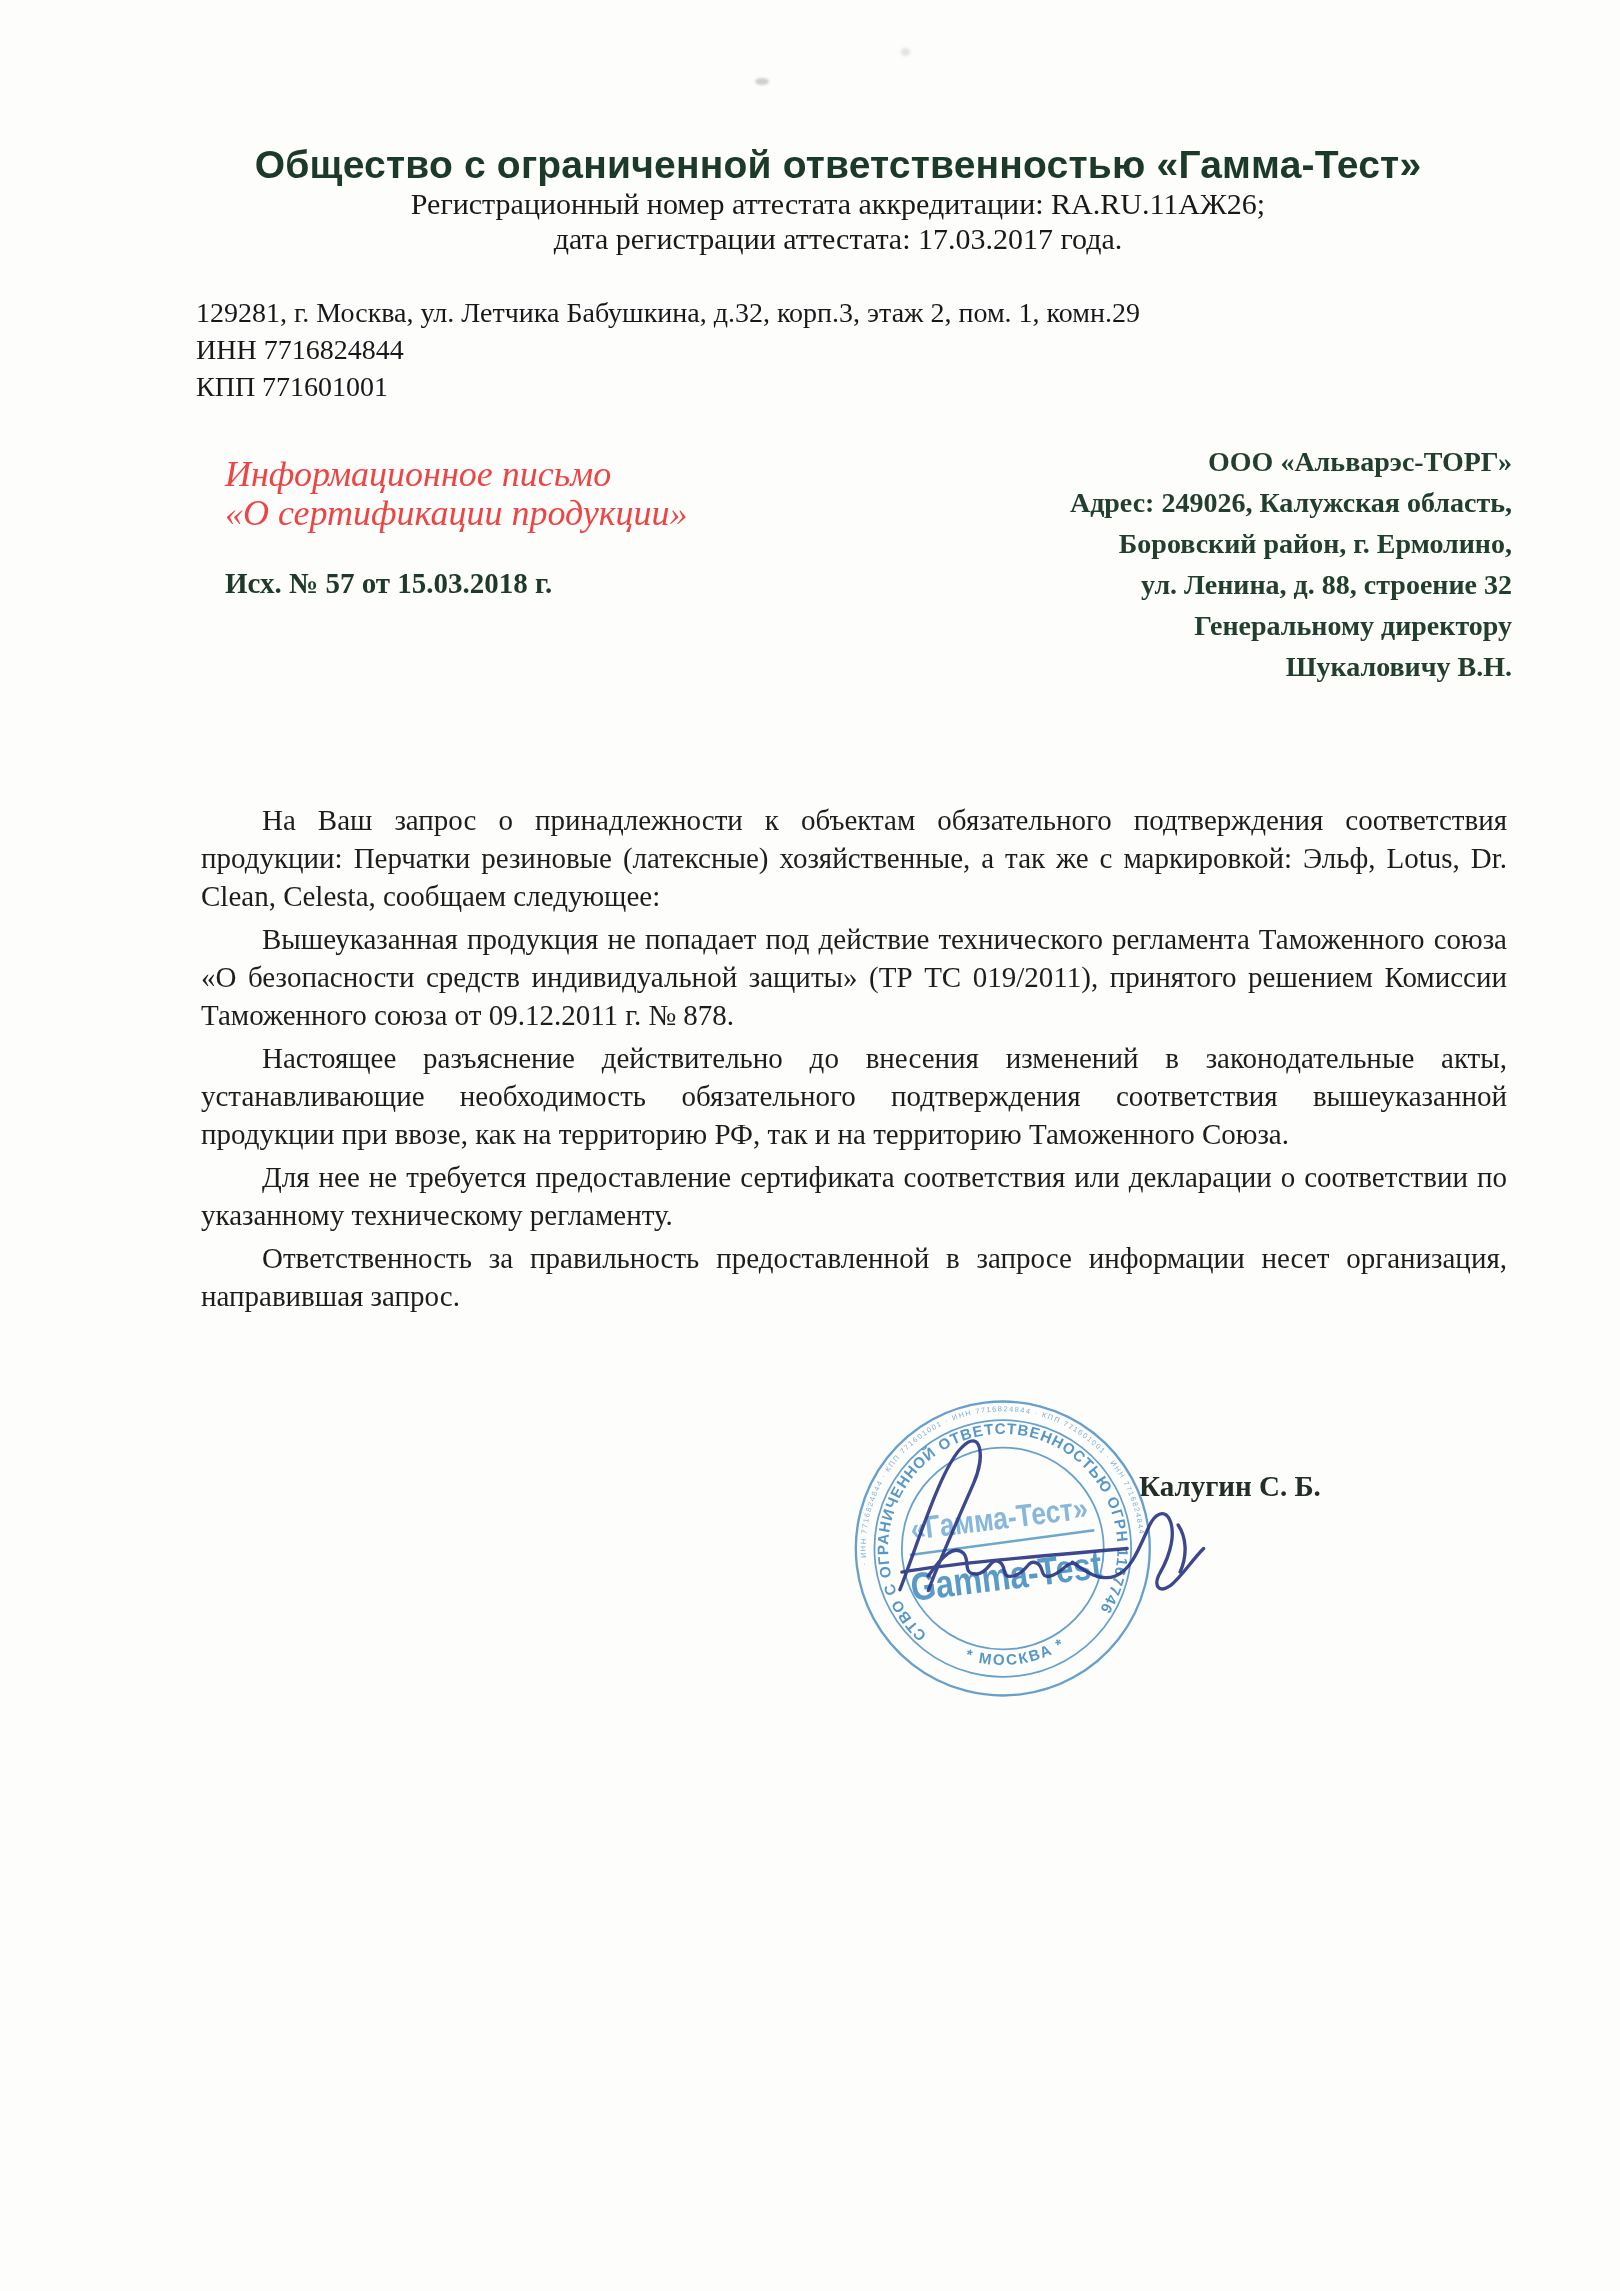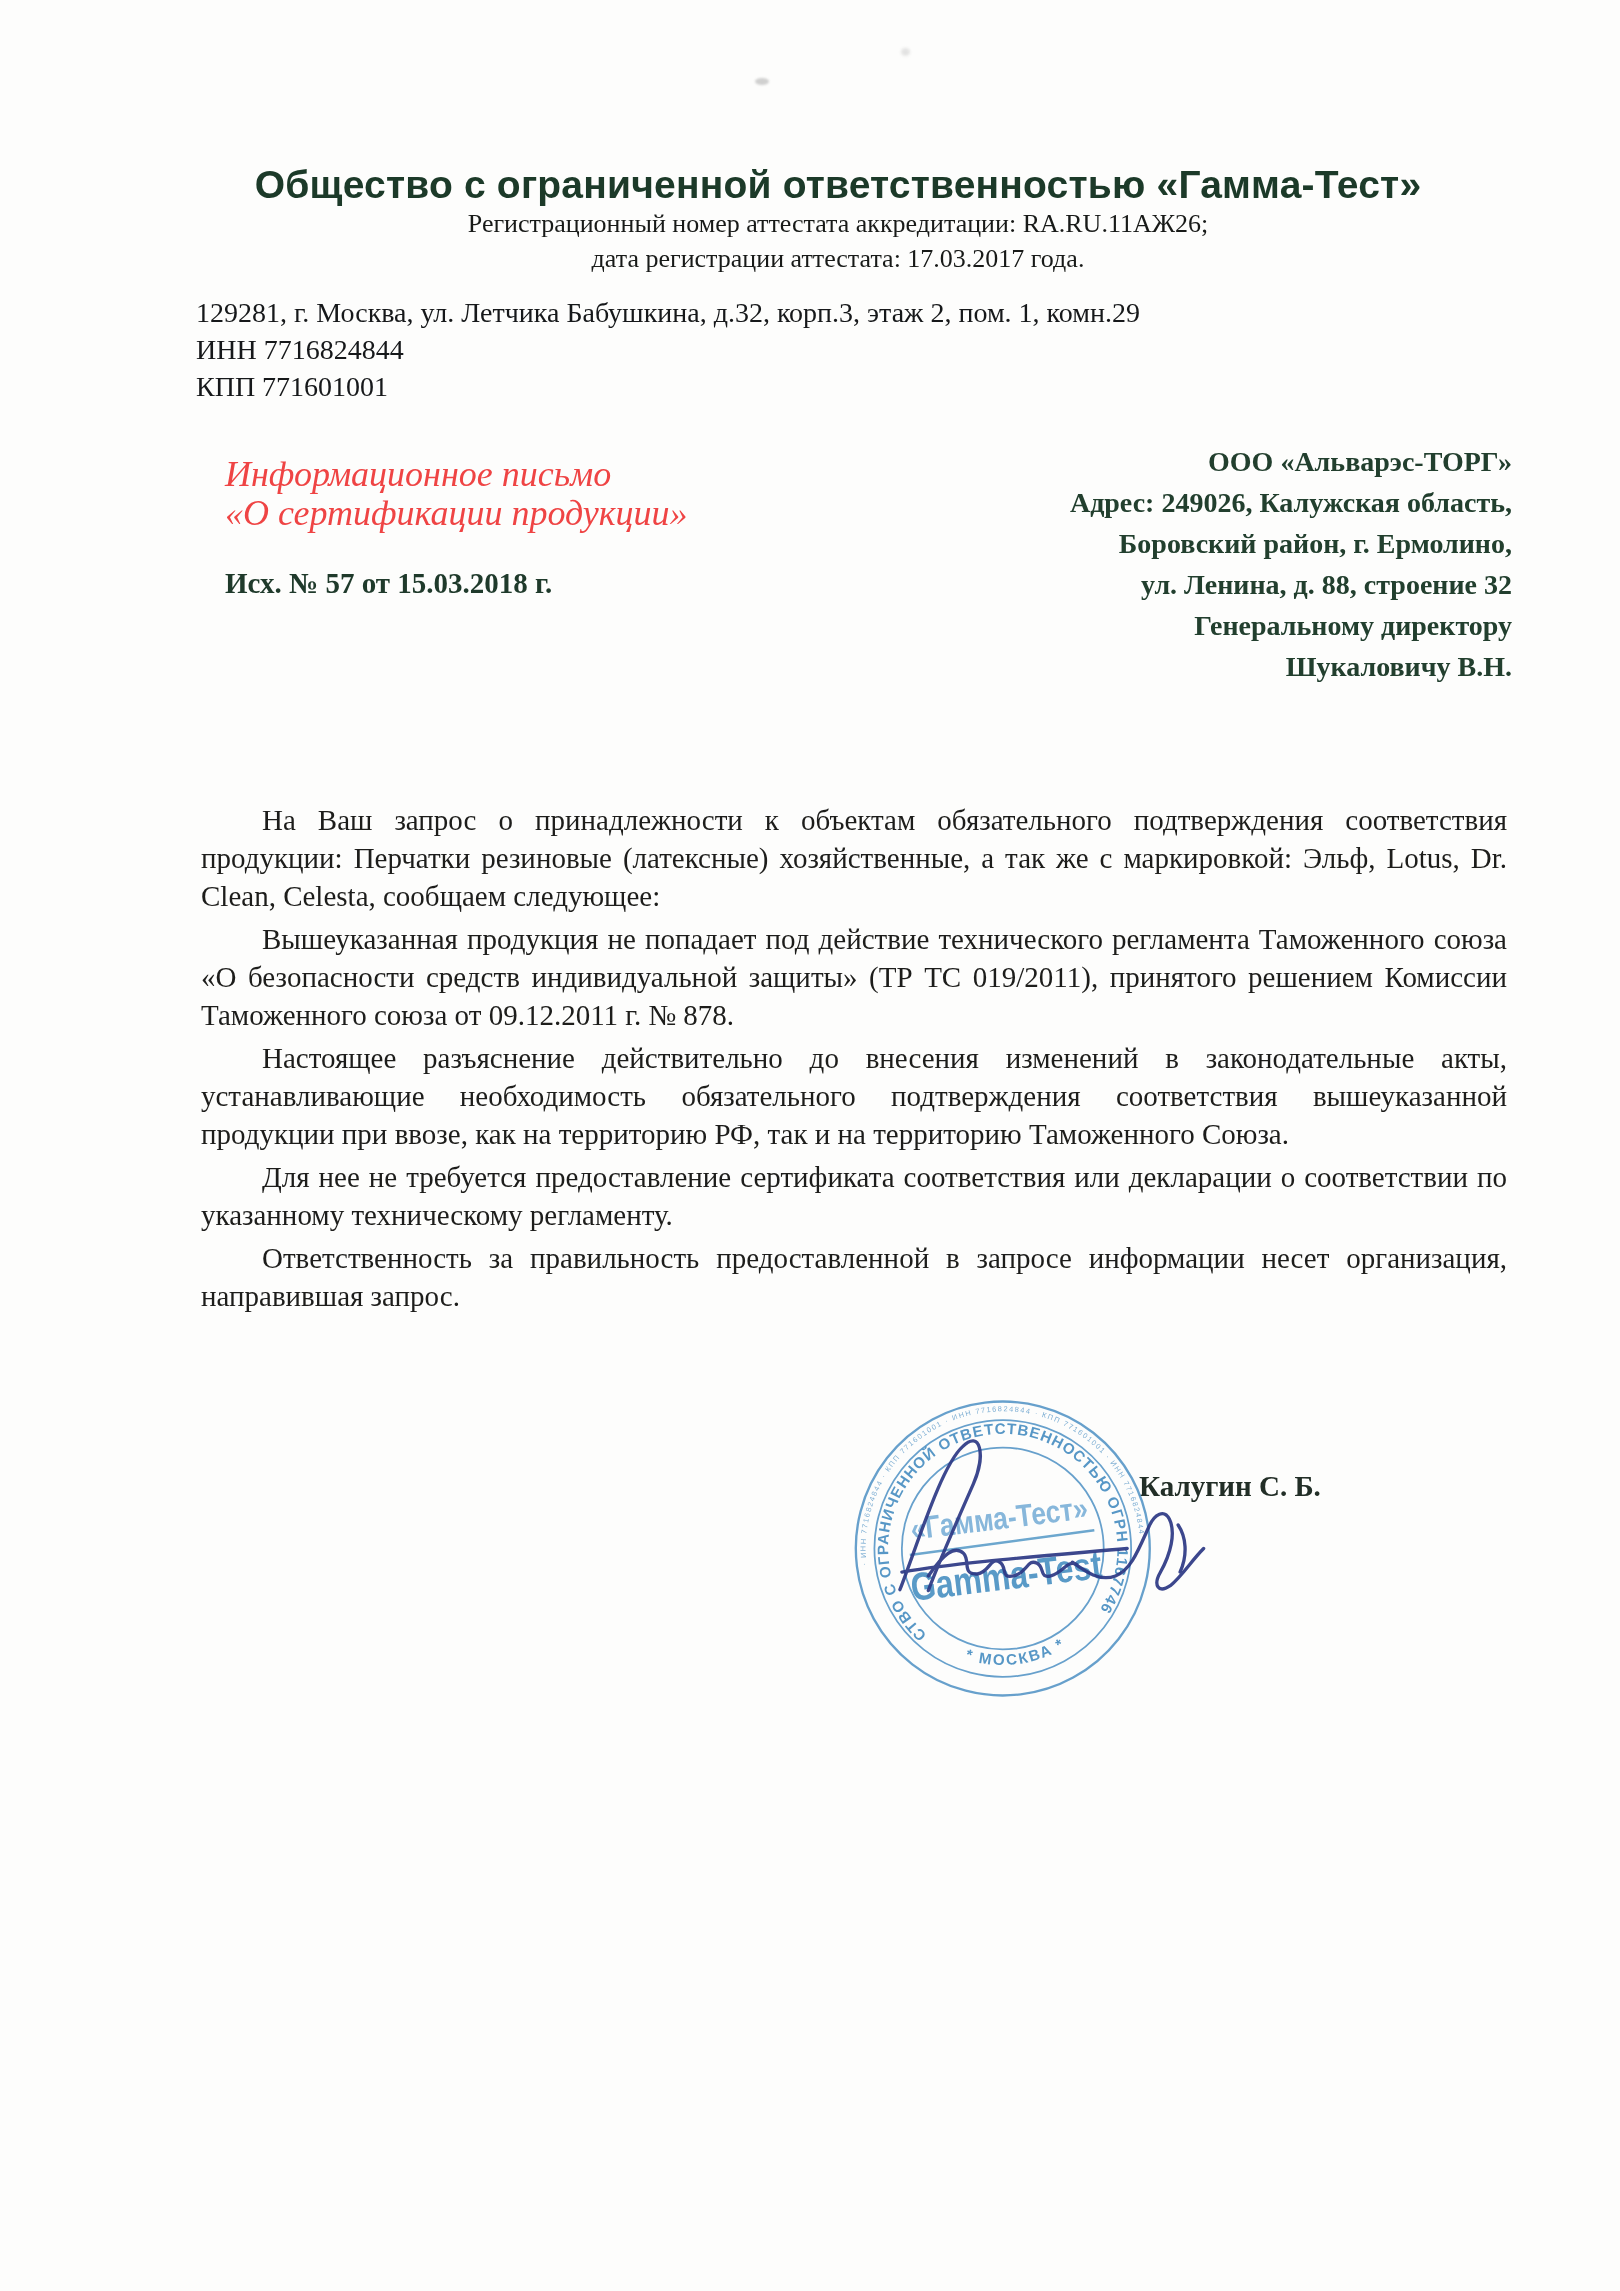--- a/index.html
+++ b/index.html
@@ -9,32 +9,31 @@
     margin:0 auto;
     background:#fdfdfc;
     overflow:hidden;
     font-family:"Liberation Serif", serif;
     color:#1d1d1b;
   }
   
   .letterhead{
     position:absolute;left:157px;top:143px;width:1362px;
     text-align:center;
-    margin-top:20px;
   }
   .letterhead .title{
     font-family:"Liberation Sans", sans-serif;
     font-weight:bold;
     font-size:39px;
     line-height:43px;
     color:#1c3a29;
     letter-spacing:0.2px;
   }
   .letterhead .sub{
-    font-size:26px;
+    font-size:30px;
     line-height:35px;
     color:#181a18;
   }
   
   .sender{
     position:absolute;left:196px;top:294px;
     font-size:28px;line-height:37px;color:#16181a;
   }
   
   .letter-info{

